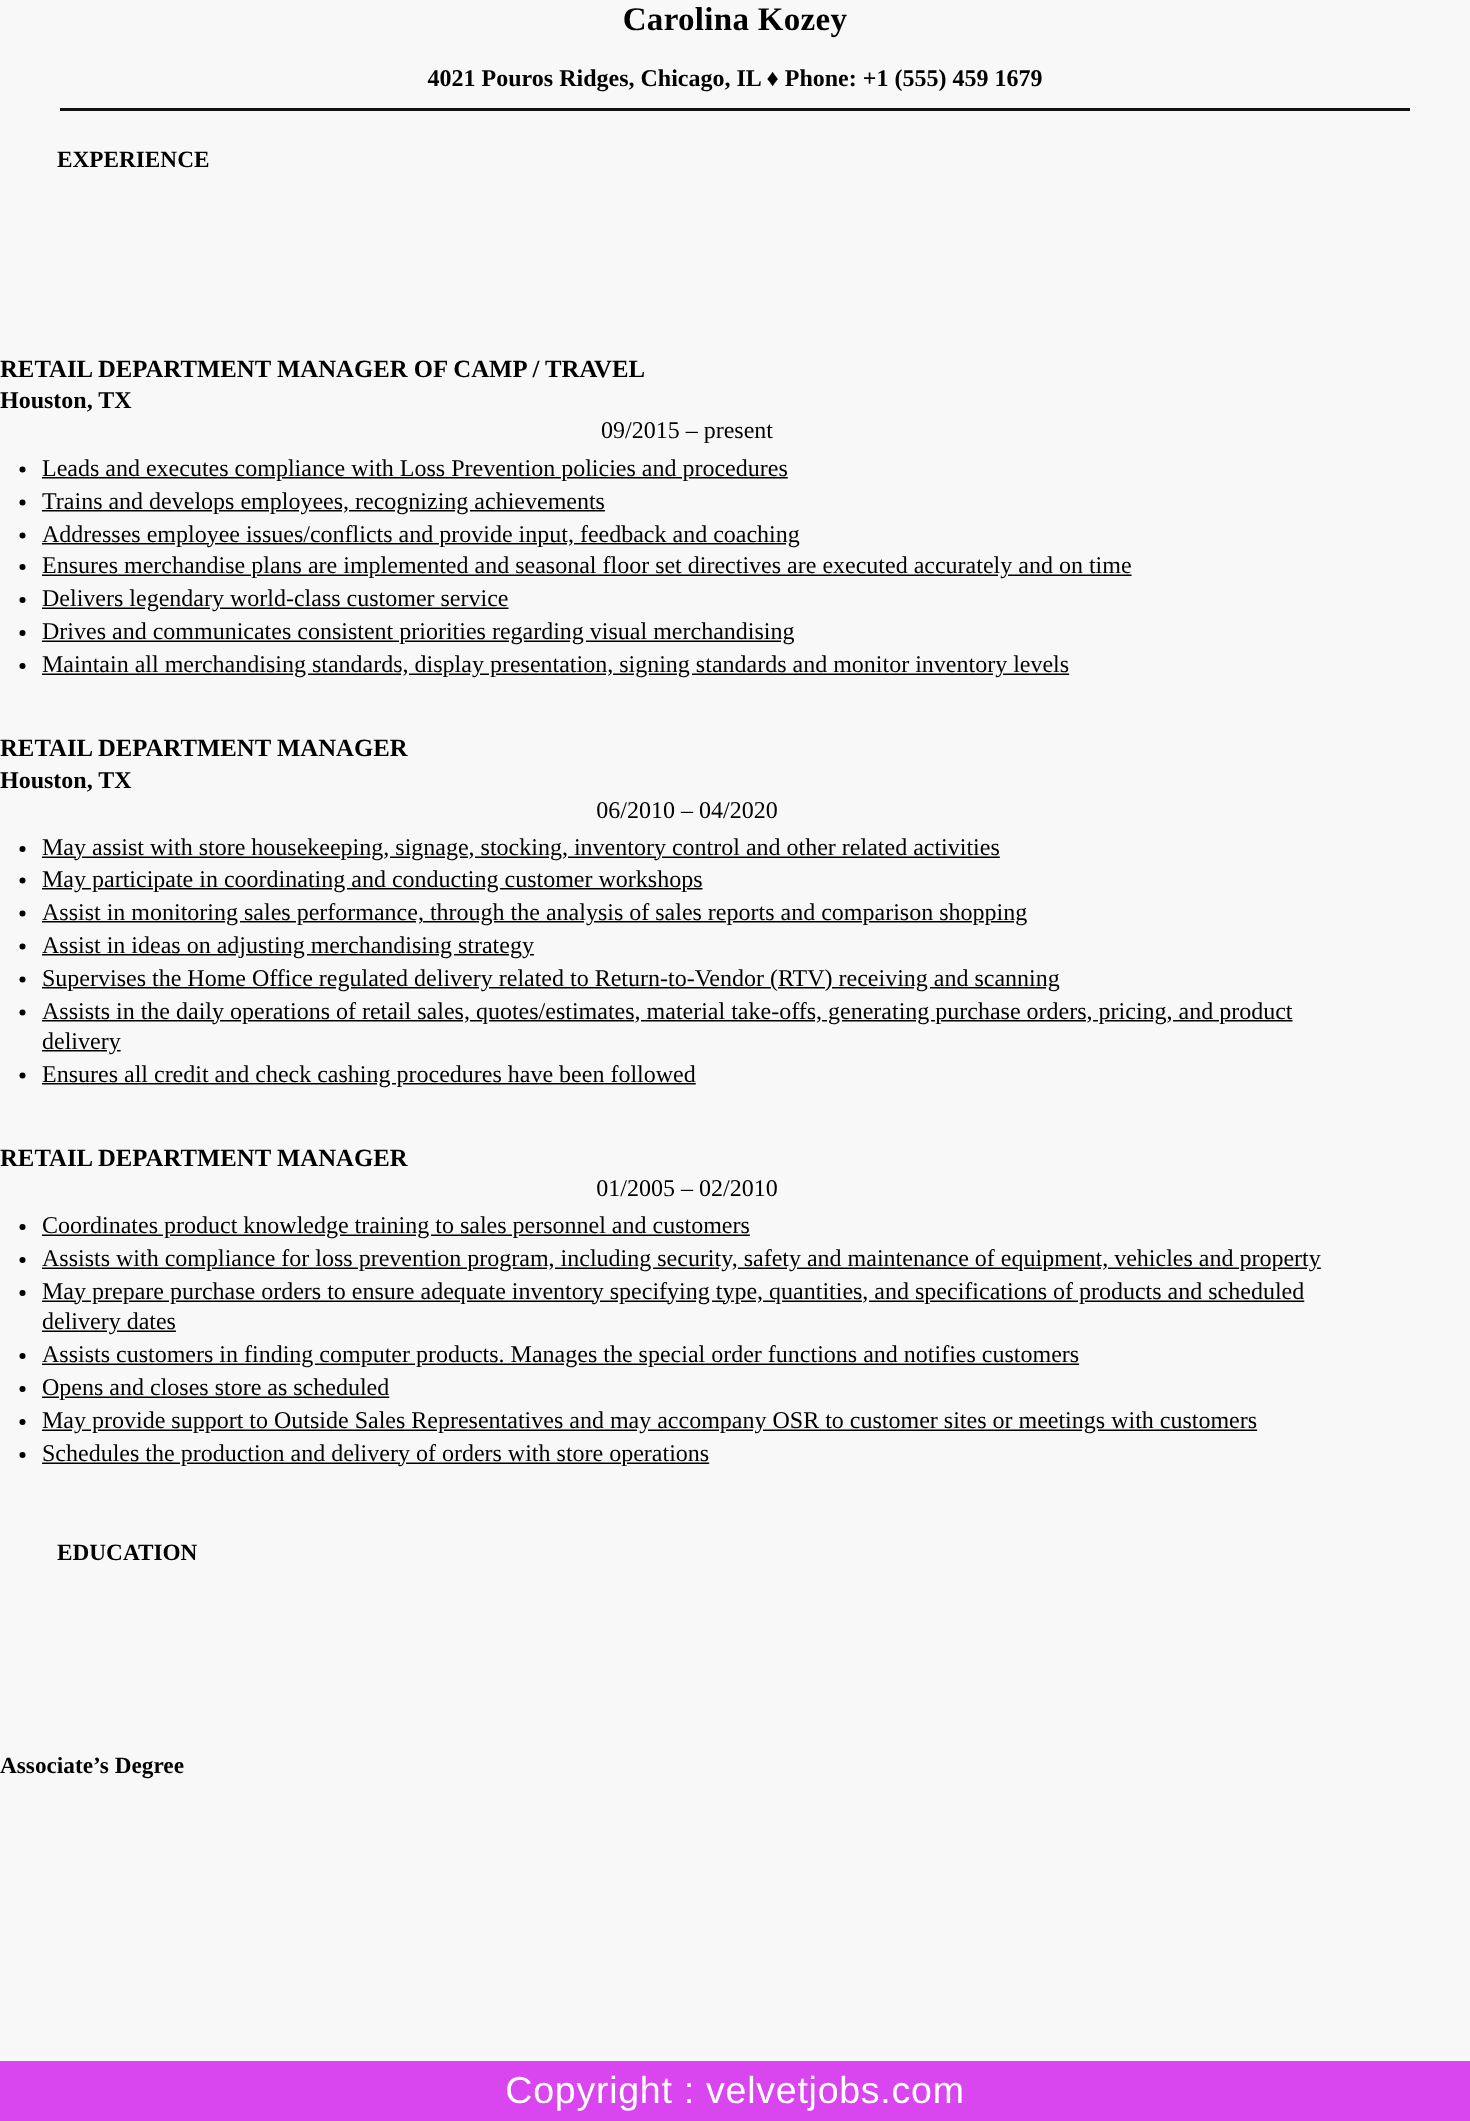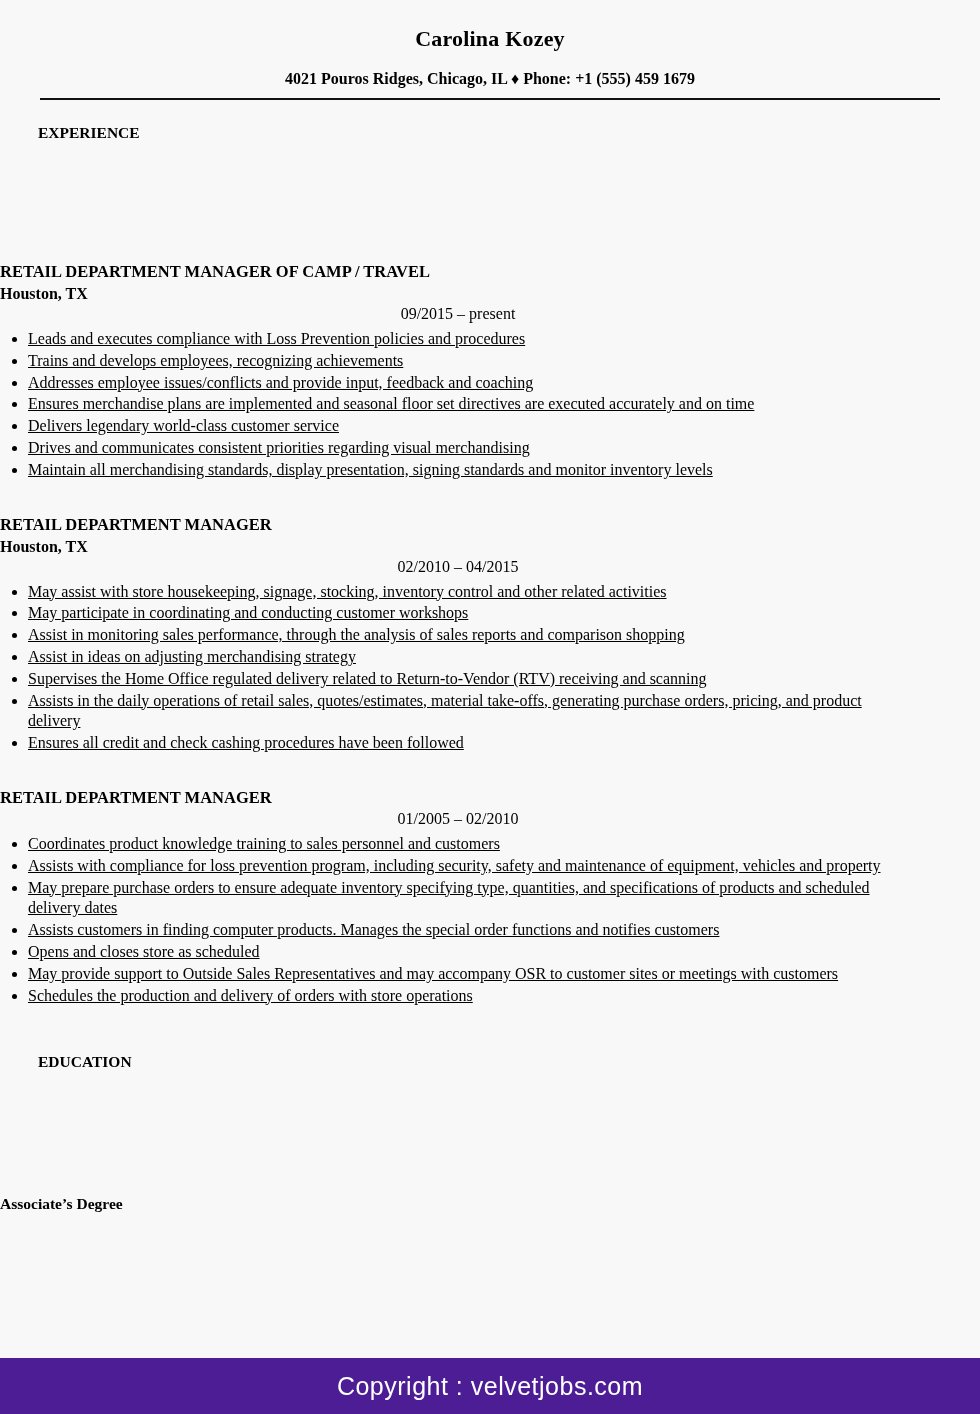--- a/index.html
+++ b/index.html
@@ -5,21 +5,21 @@
   html, body { margin: 0; padding: 0; }
   body {
     width: 980px;
     height: 1414px;
     background: #f8f8f8;
     color: #000;
     font-family: "Liberation Serif", serif;
     position: relative;
     overflow: hidden;
   }
-  .page { padding-top: 26px; }
+  .page { }
 
   
   .header { text-align: center; }
   .name { font-size: 22px; font-weight: bold; letter-spacing: 0.2px; }
   .contact { font-size: 16px; font-weight: bold; margin-top: 18px; }
   .divider {
     border: none;
     border-top: 2px solid #111;
     margin: 10px 40px 0 40px;
   }
@@ -55,22 +55,22 @@
 
   
   .education-row { margin-top: 44px; }
   .school { font-weight: bold; font-size: 16.5px; }
   .degree { font-weight: bold; font-size: 15.5px; margin-top: 4px; }
 
   
   .footer {
     position: absolute;
     left: 0; right: 0; bottom: 0;
-    height: 56px;
-    background: #4c1d95;
+    height: 40px;
+    background: #d946ef;
     display: flex;
     align-items: center;
     justify-content: center;
   }
   .footer-text {
     color: #fff;
     font-family: "Liberation Sans", sans-serif;
     font-size: 25px;
     letter-spacing: 0.5px;
   }
@@ -100,21 +100,21 @@
             <li>Ensures merchandise plans are implemented and seasonal floor set directives are executed accurately and on time</li>
             <li>Delivers legendary world-class customer service</li>
             <li>Drives and communicates consistent priorities regarding visual merchandising</li>
             <li>Maintain all merchandising standards, display presentation, signing standards and monitor inventory levels</li>
           </ul>
   </div>
 
   <div class="job">
     <div class="job-title">RETAIL DEPARTMENT MANAGER</div>
     <div class="job-location">Houston, TX</div>
-    <div class="job-dates">02/2010 – 04/2015</div>
+    <div class="job-dates">06/2010 – 04/2020</div>
     <ul class="bullets">
             <li>May assist with store housekeeping, signage, stocking, inventory control and other related activities</li>
             <li>May participate in coordinating and conducting customer workshops</li>
             <li>Assist in monitoring sales performance, through the analysis of sales reports and comparison shopping</li>
             <li>Assist in ideas on adjusting merchandising strategy</li>
             <li>Supervises the Home Office regulated delivery related to Return-to-Vendor (RTV) receiving and scanning</li>
             <li>Assists in the daily operations of retail sales, quotes/estimates, material take-offs, generating purchase orders, pricing, and product delivery</li>
             <li>Ensures all credit and check cashing procedures have been followed</li>
           </ul>
   </div>

